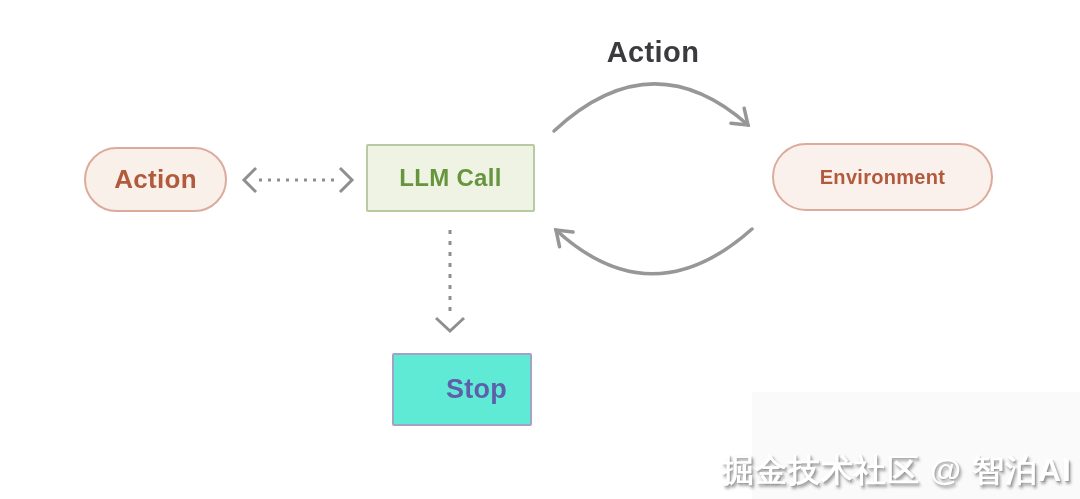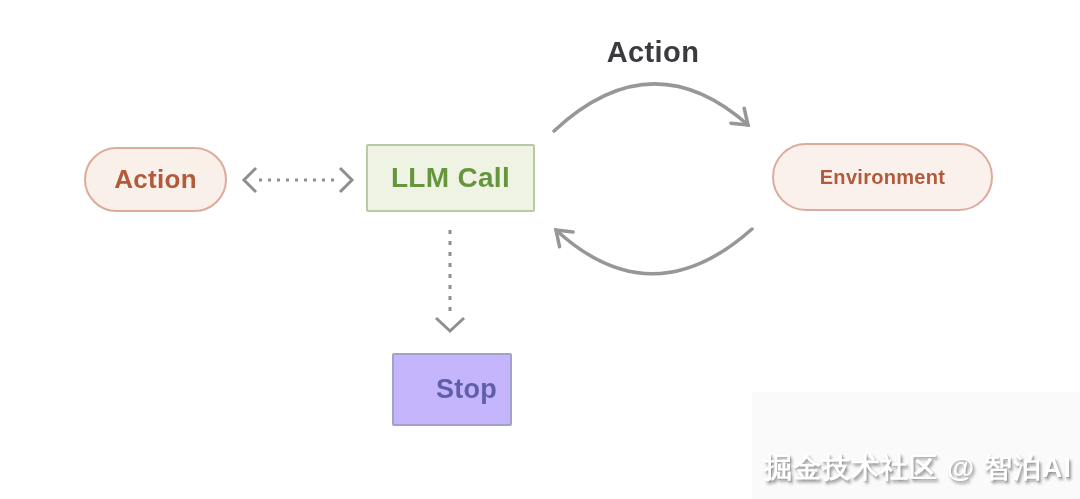--- a/index.html
+++ b/index.html
@@ -36,33 +36,33 @@
     border-radius: 33px;
     color: #b15a3c;
     font-size: 26px;
   }
   .node-llm {
     left: 366px; top: 144px; width: 169px; height: 68px;
     background: #eef3e3;
     border: 2px solid #b8caa1;
     border-radius: 2px;
     color: #67953e;
-    font-size: 28px;
+    font-size: 24px;
   }
   .node-env {
     left: 772px; top: 143px; width: 221px; height: 68px;
     background: #faf1ec;
     border: 2px solid #dcab9c;
     border-radius: 34px;
     color: #b15a3c;
     font-size: 20px;
   }
   .node-stop {
-    left: 392px; top: 353px; width: 120px; height: 73px;
-    background: #c4b5fd;
+    left: 392px; top: 353px; width: 140px; height: 73px;
+    background: #5eead4;
     border: 2px solid #a2a2c9;
     border-radius: 2px;
     color: #5e5eaa;
     font-size: 27px;
     padding-left: 29px;
   }
   .edge-label {
     position: absolute;
     color: #3b3b3f;
     font-size: 29px;
@@ -78,21 +78,21 @@
   }
   .watermark-band {
     position: absolute;
     left: 752px; top: 392px;
     width: 328px; height: 107px;
     background: rgba(160,160,160,0.05);
   }
   .watermark {
     position: absolute;
     right: 8px; top: 449px;
-    font-size: 28px;
+    font-size: 32px;
     font-weight: 700;
     color: #ffffff;
     letter-spacing: 1px;
     text-shadow: 2px 3px 3px rgba(60,60,60,0.45), 1px 1px 1px rgba(120,120,120,0.35);
     white-space: nowrap;
   }
 </style>
 </head>
 <body>
 

